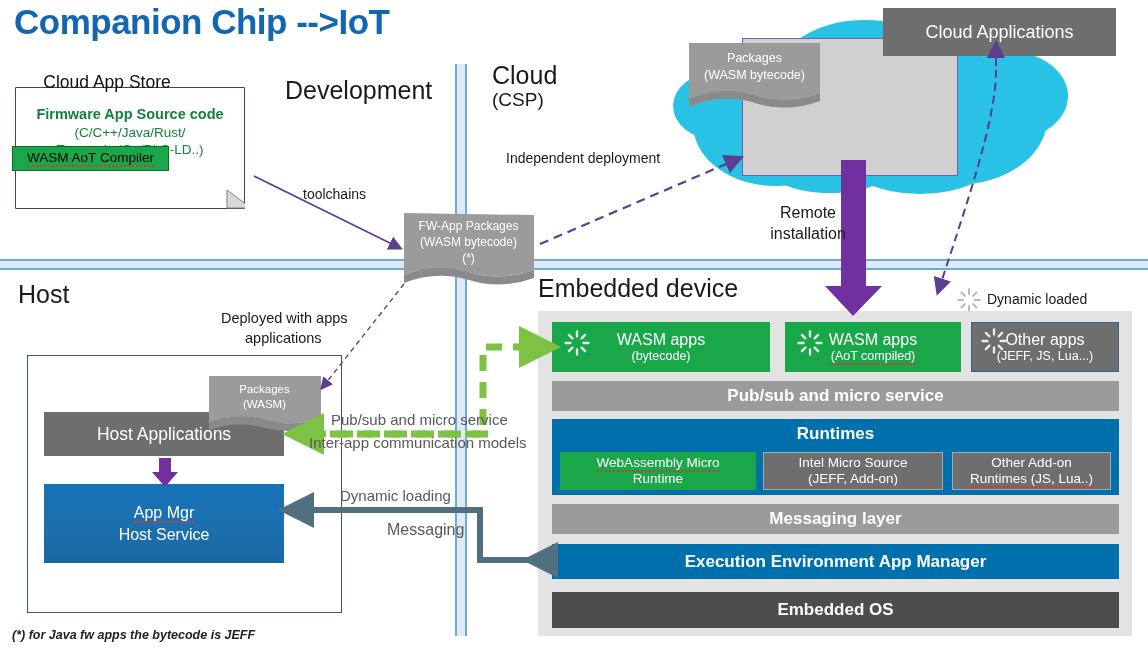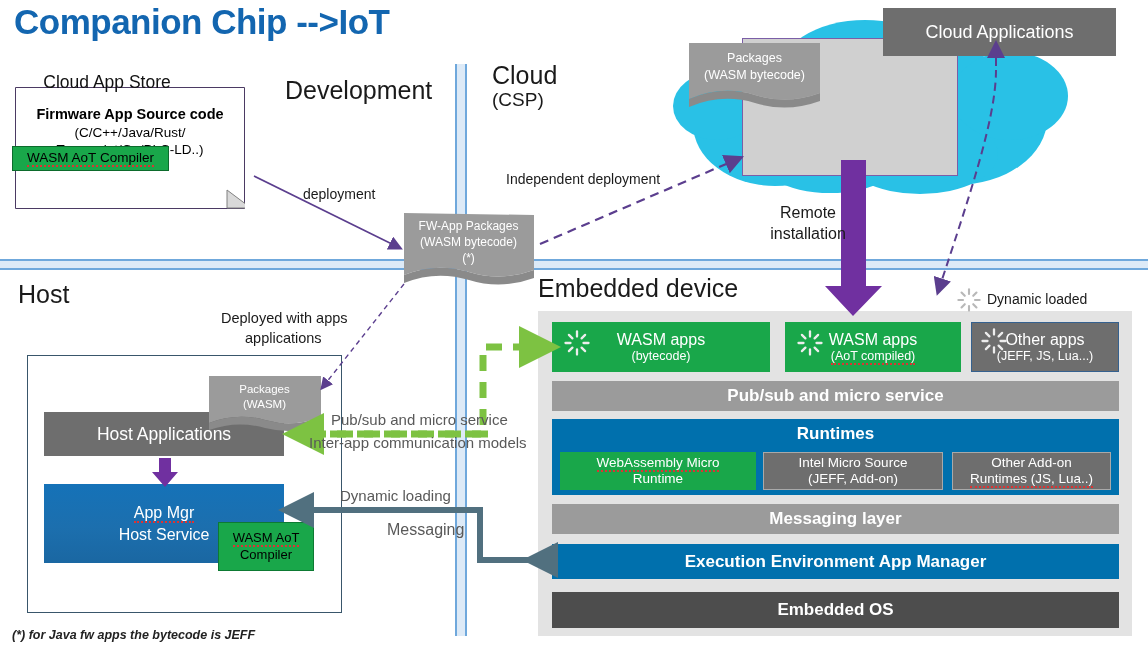--- a/index.html
+++ b/index.html
@@ -39,21 +39,21 @@
     background:#DDEAF7;
   }
 
   
   #fw-doc{
     left:15px;top:87px;width:230px;height:122px;
   }
   #fw-doc svg{position:absolute;left:0;top:0;}
   #fw-doc .txt{
     position:absolute;left:0;top:18px;width:230px;
-    text-align:center;color:#000000;line-height:1.3;
+    text-align:center;color:#15803d;line-height:1.3;
   }
   #fw-doc .t1{font-size:14.5px;font-weight:bold;}
   #fw-doc .t2{font-size:13.5px;}
 
   
   .pkg{color:#ffffff;text-align:center;}
   .pkg svg{position:absolute;left:0;top:0;}
   .pkg .lbl{position:absolute;left:0;width:100%;line-height:1.22;}
 
   
@@ -244,24 +244,20 @@
     </svg>
     <div class="lbl" style="top:7px;font-size:11.5px;width:113px;">Packages</div>
     <div class="lbl" style="top:22px;font-size:11.5px;width:113px;">(WASM)</div>
   </div>
 
   <div class="abs" id="app-mgr">
     <div><span class="sq-underline">App Mgr</span></div>
     <div>Host Service</div>
   </div>
 
-  <div class="abs" id="wasm-aot-host">
-    <div><span class="sq-underline">WASM AoT</span></div>
-    <div>Compiler</div>
-  </div>
 
 
   <div class="abs" id="emb-panel"></div>
 
   <div class="abs app-cell" style="left:552px;top:322px;width:218px;height:50px;background:#19A74A;">
     <div class="big">WASM apps</div>
     <div class="small">(bytecode)</div>
   </div>
   <div class="abs app-cell" style="left:785px;top:322px;width:176px;height:50px;background:#19A74A;">
     <div class="big">WASM apps</div>
@@ -403,23 +399,23 @@
     </g>
     <g stroke="#7DC242" stroke-width="7" stroke-dasharray="16,11" fill="none">
       <path d="M488,434 L303,434" marker-end="url(#ah-green)"></path>
     </g>
 
     <g stroke="#51707F" stroke-width="6" fill="none">
       <path d="M540,560 L480,560 L480,510 L296,510" marker-start="url(#ah-grey)" marker-end="url(#ah-grey)"></path>
     </g>
   </svg>
 
-  <div class="abs flab dark" style="left:303px;top:186px;font-size:14px;">deployment</div>
-
-  <div class="abs flab dark" style="left:506px;top:150px;font-size:14px;margin-top:21px;">Independent deployment</div>
+  <div class="abs flab dark" style="left:303px;top:186px;font-size:14px;">toolchains</div>
+
+  <div class="abs flab dark" style="left:506px;top:150px;font-size:14px;">Independent deployment</div>
 
   <div class="abs flab dark" style="left:773px;top:204px;font-size:16px;text-align:center;width:70px;">Remote</div>
   <div class="abs flab dark" style="left:755px;top:225px;font-size:16px;text-align:center;width:106px;">installation</div>
 
   <div class="abs flab dark" style="left:221px;top:310px;font-size:14.5px;">Deployed with apps</div>
   <div class="abs flab dark" style="left:245px;top:330px;font-size:14.5px;">applications</div>
 
   <div class="abs flab grey" style="left:331px;top:411px;font-size:15px;">Pub/sub and micro service</div>
   <div class="abs flab grey" style="left:309px;top:434px;font-size:15px;">Inter-app communication models</div>
 

